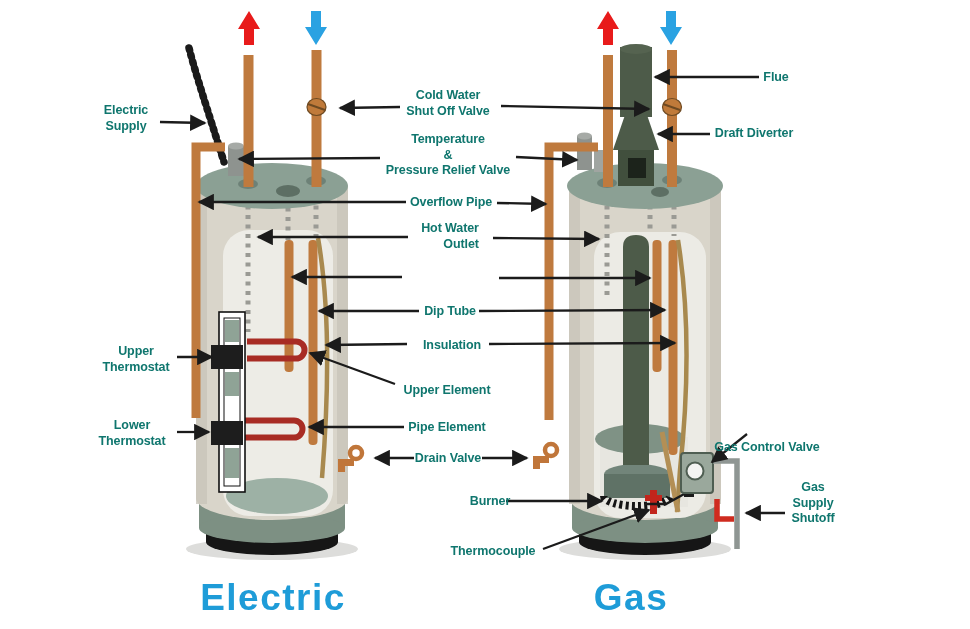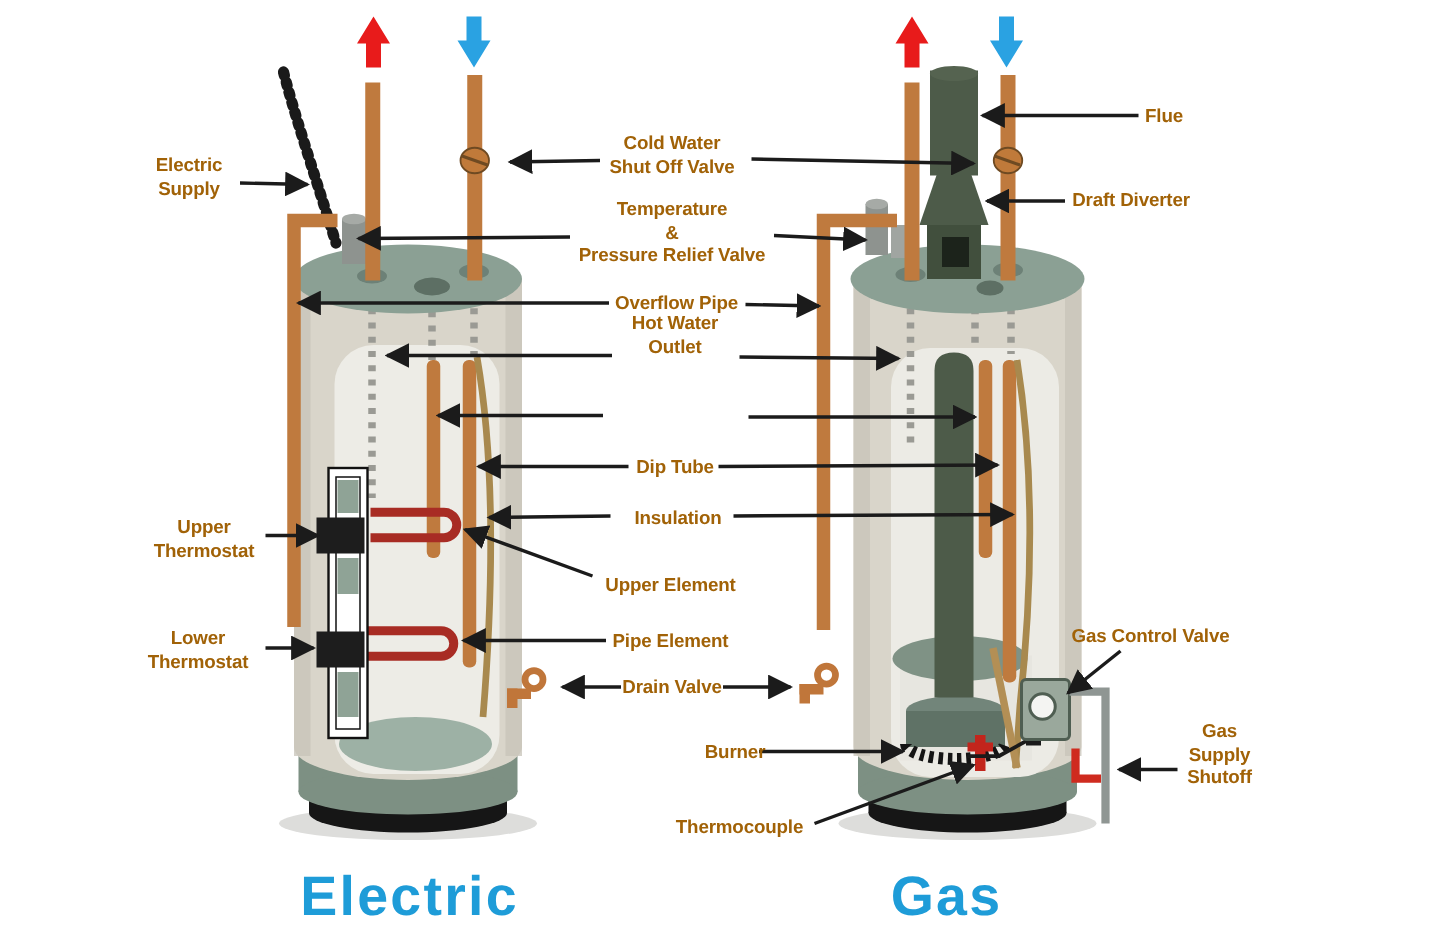--- a/index.html
+++ b/index.html
@@ -1,20 +1,20 @@
 <!DOCTYPE html>
 <html><head>
 <meta charset="utf-8">
 <style>
   html,body{margin:0;padding:0;background:#ffffff;}
   #stage{position:relative;width:970px;height:629px;background:#ffffff;overflow:hidden;
          font-family:"Liberation Sans",sans-serif;}
   #art{position:absolute;left:0;top:0;}
   .lbl{position:absolute;transform:translateX(-50%);text-align:center;
-       font:600 12.5px/1.24 "Liberation Sans",sans-serif;color:#a16207;
+       font:600 12.5px/1.24 "Liberation Sans",sans-serif;color:#0f766e;
        white-space:pre-line;letter-spacing:-0.1px;}
   .ttl{position:absolute;transform:translateX(-50%);
        font:bold 37px/1 "Liberation Sans",sans-serif;color:#1e9cd8;letter-spacing:1.5px;}
 </style>
 </head>
 <body>
 
 <div id="stage">
 
   <svg id="art" width="970" height="629" viewBox="0 0 970 629">
@@ -184,32 +184,32 @@
 Thermostat</div>
   <div class="lbl" style="left:132px;top:418px;text-align:center;">Lower
 Thermostat</div>
 
   <div class="lbl" style="left:448px;top:132px;">Temperature
 &amp;
 Pressure Relief Valve</div>
   <div class="lbl" style="left:448px;top:88px;">Cold Water
 Shut Off Valve</div>
   <div class="lbl" style="left:451px;top:195px;text-align:right;">Overflow Pipe</div>
-  <div class="lbl" style="left:450px;top:208px;">Hot Water
+  <div class="lbl" style="left:450px;top:221px;text-align:right;">Hot Water
 Outlet</div>
   <div class="lbl" style="left:450px;top:304px;">Dip Tube</div>
   <div class="lbl" style="left:452px;top:338px;">Insulation</div>
   <div class="lbl" style="left:447px;top:383px;">Upper Element</div>
   <div class="lbl" style="left:447px;top:420px;">Pipe Element</div>
   <div class="lbl" style="left:448px;top:451px;">Drain Valve</div>
   <div class="lbl" style="left:482px;top:494px;padding-left:16px;">Burner</div>
   <div class="lbl" style="left:493px;top:544px;">Thermocouple</div>
 
   <div class="lbl" style="left:776px;top:70px;">Flue</div>
   <div class="lbl" style="left:754px;top:126px;">Draft Diverter</div>
-  <div class="lbl" style="left:767px;top:417px;">Gas Control Valve</div>
+  <div class="lbl" style="left:767px;top:440px;">Gas Control Valve</div>
   <div class="lbl" style="left:813px;top:480px;">Gas
 Supply
 Shutoff</div>
 
   <div class="ttl" style="left:273px;top:579px;">Electric</div>
   <div class="ttl" style="left:631px;top:579px;">Gas</div>
 </div>
 
 </body></html>

